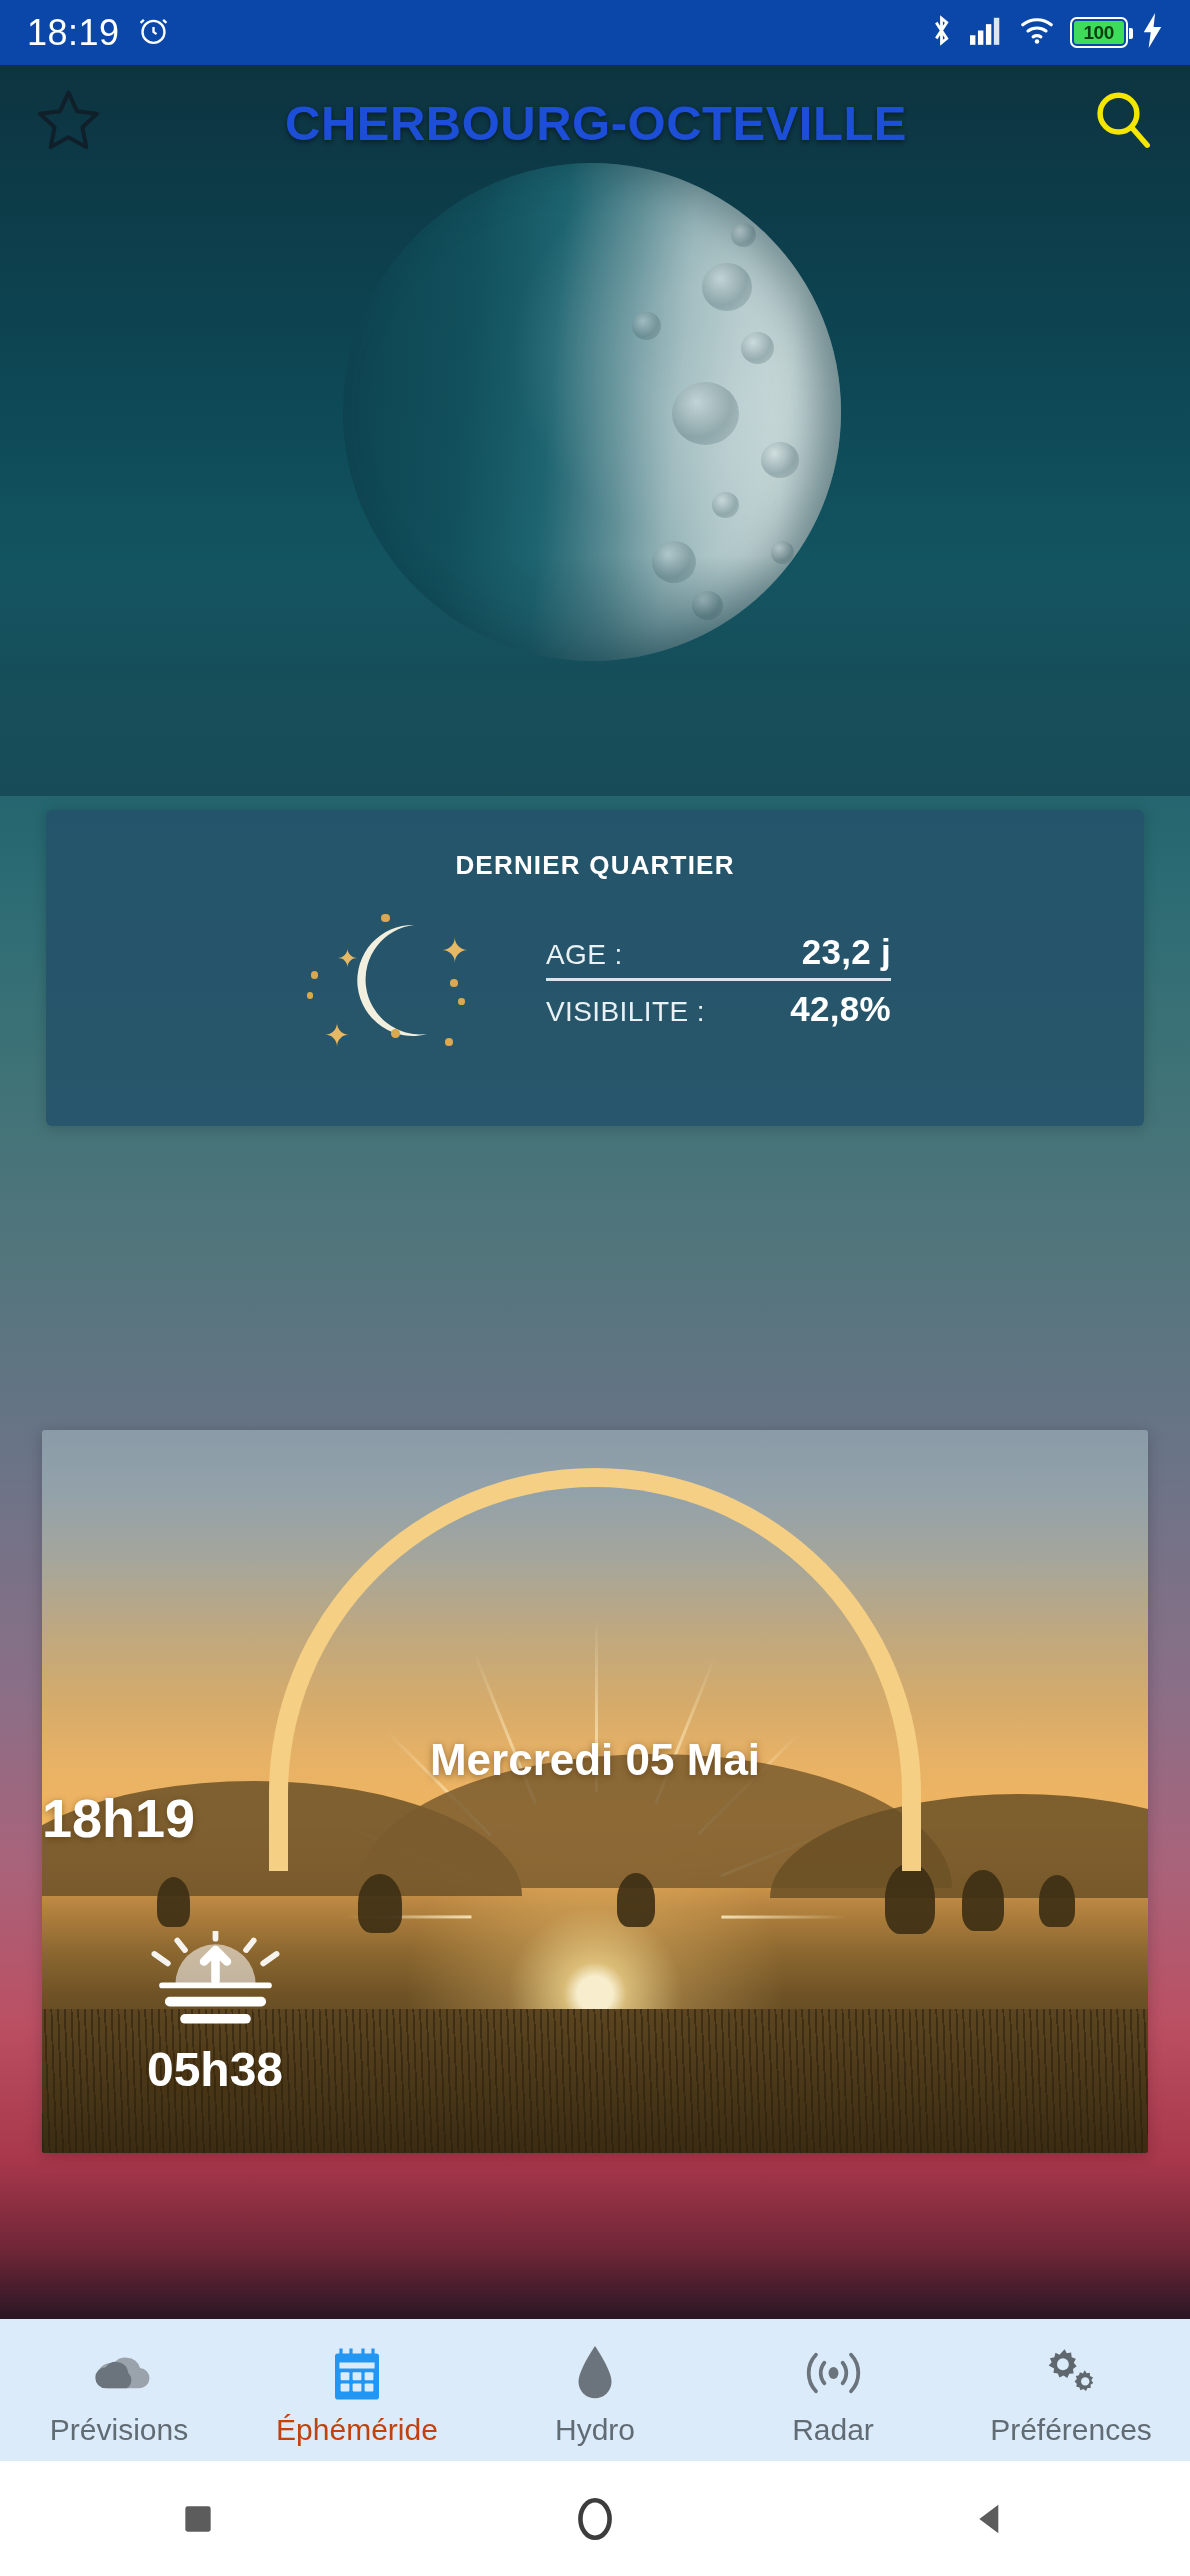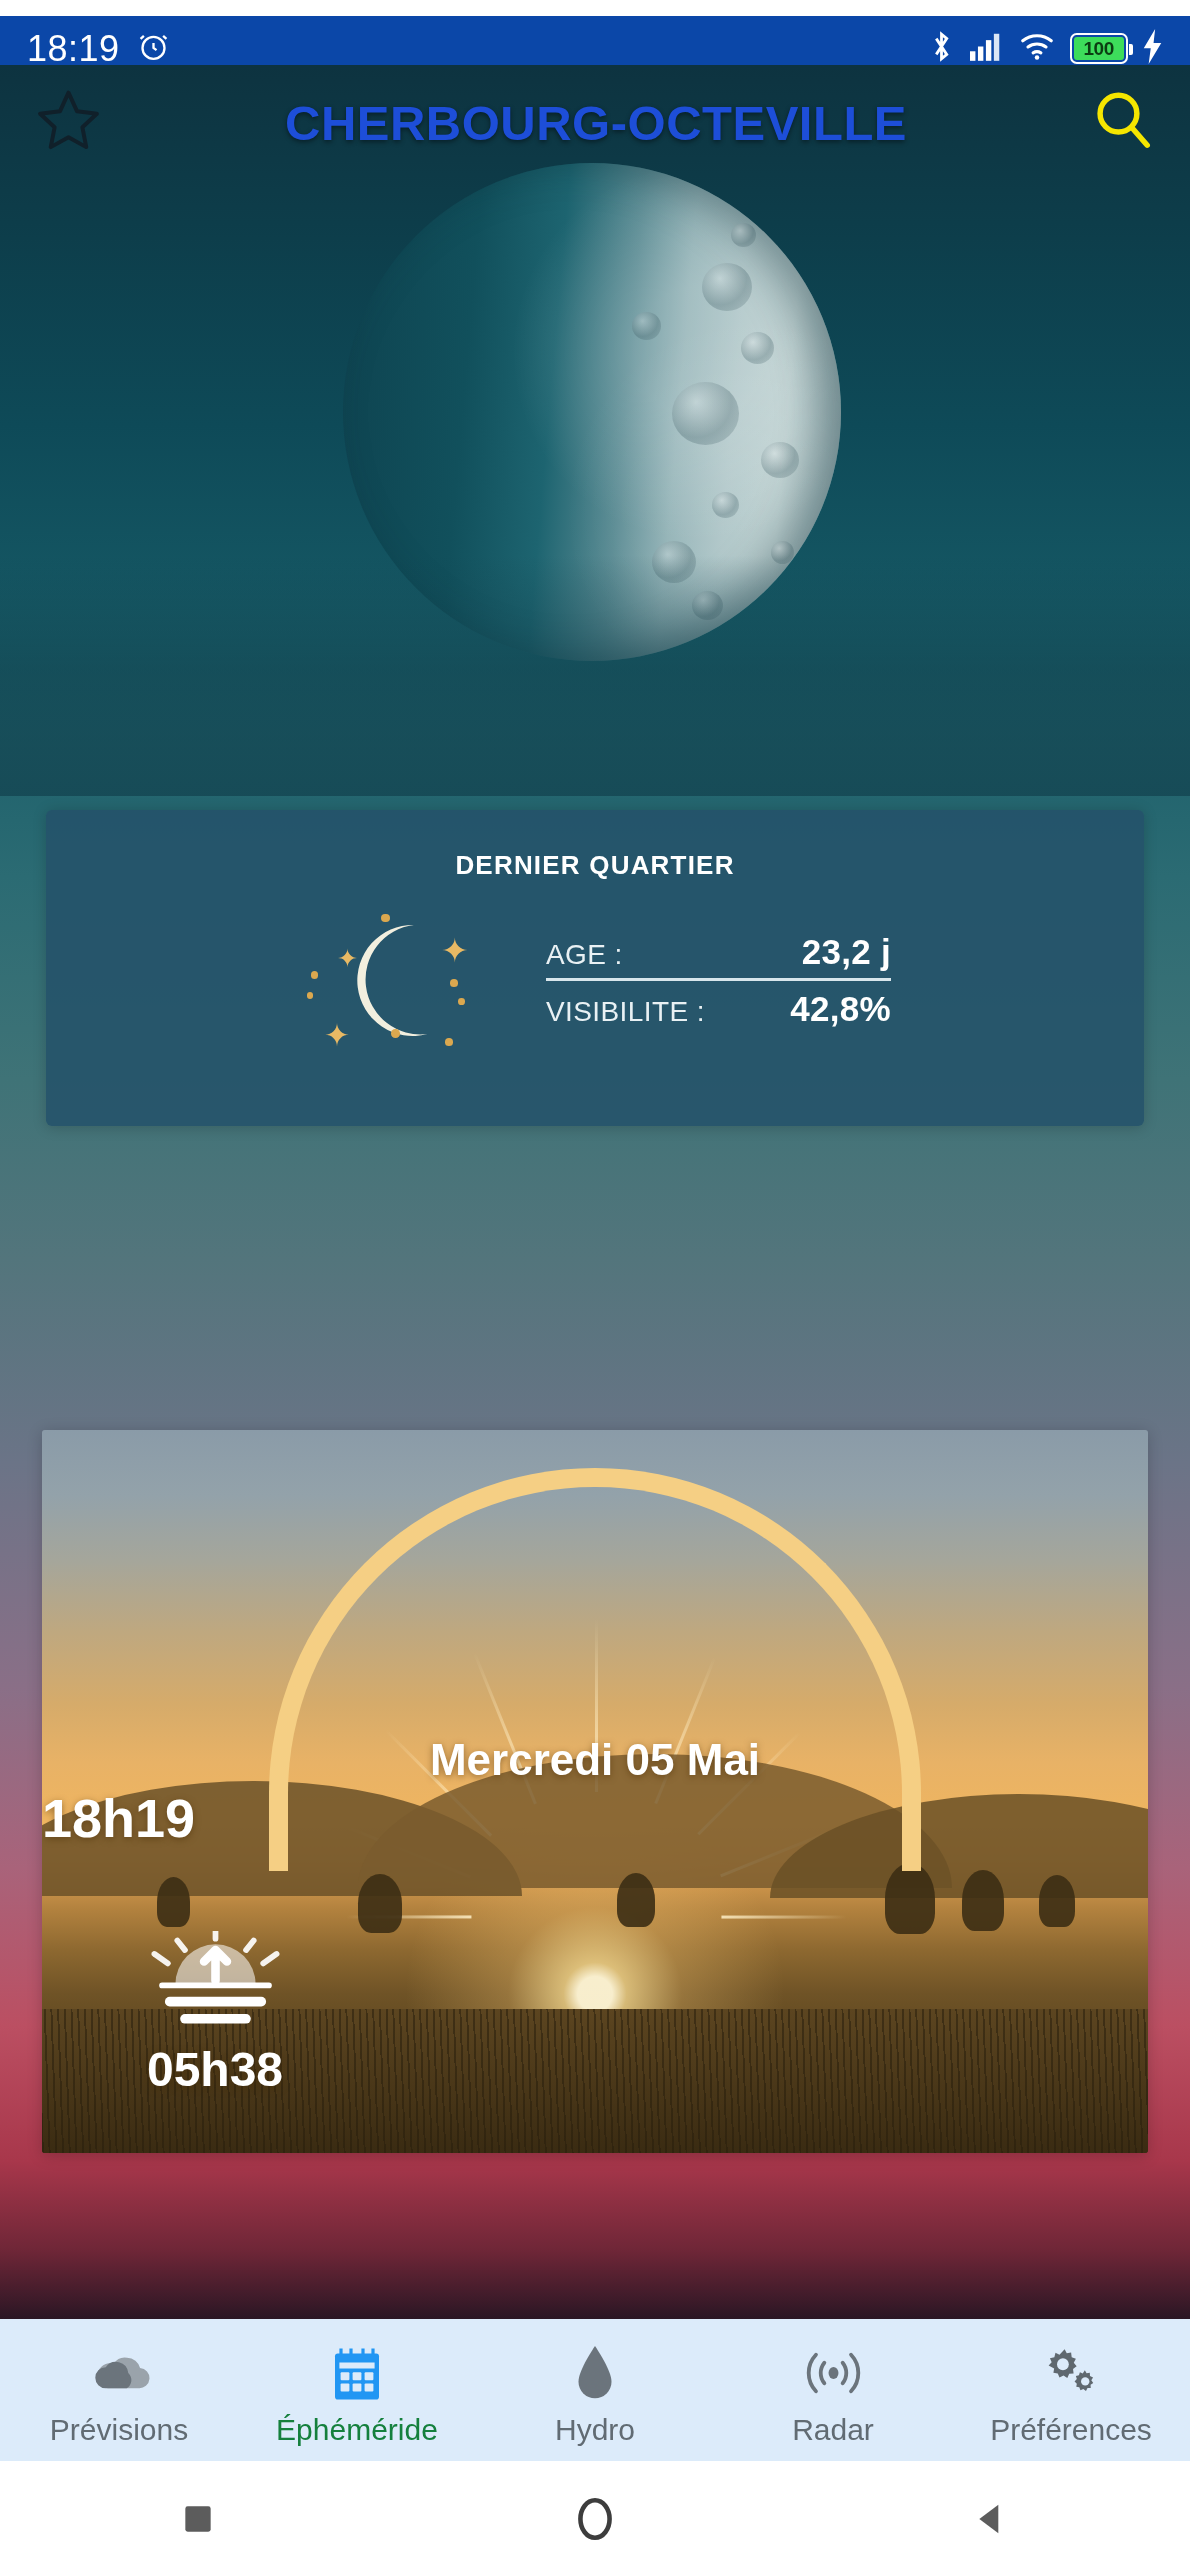--- a/index.html
+++ b/index.html
@@ -10,21 +10,20 @@
     overflow:hidden;
     position:relative;
   }
 
   
   #status-bar{
     position:absolute; top:0; left:0; width:1190px; height:65px;
     background:#0b47a8;
     display:flex; align-items:center; justify-content:space-between;
     padding:0 27px;
-    margin-top:16px;
   }
   .sb-left{ display:flex; align-items:center; gap:17px; }
   .sb-time{ color:#fff; font-size:36px; font-weight:400; letter-spacing:0.5px; }
   .sb-right{ display:flex; align-items:center; gap:14.4px; }
   .ico{ display:block; }
 
   .batt{
     position:relative; width:58px; height:31px;
     border:2.9px solid #ffffff; border-radius:6.7px;
     display:flex; align-items:center; justify-content:center;
@@ -218,21 +217,21 @@
     position:absolute; top:2319px; left:0; width:1190px; height:142px;
     background:#dcebfa;
     display:flex; align-items:center; justify-content:space-around;
     z-index:20;
   }
   .nav-item{
     flex:1; display:flex; flex-direction:column; align-items:center;
     gap:9.6px; padding-top:9.6px;
   }
   .nav-label{ font-size:30px; color:#616b73; font-weight:400; }
-  .nav-item.active .nav-label{ color:#15803d;text-align:right; }
+  .nav-item.active .nav-label{ color:#c2410c;text-align:right; }
   .nav-icon{ height:61px; display:flex; align-items:center; justify-content:center; }
 
   
   #system-nav{
     position:absolute; top:2461px; left:0; width:1190px; height:115px;
     background:#ffffff;
     display:flex; align-items:center; justify-content:space-around;
   }
   .sysnav-btn{ width:144px; height:115px; display:flex; align-items:center; justify-content:center; }
 </style>

